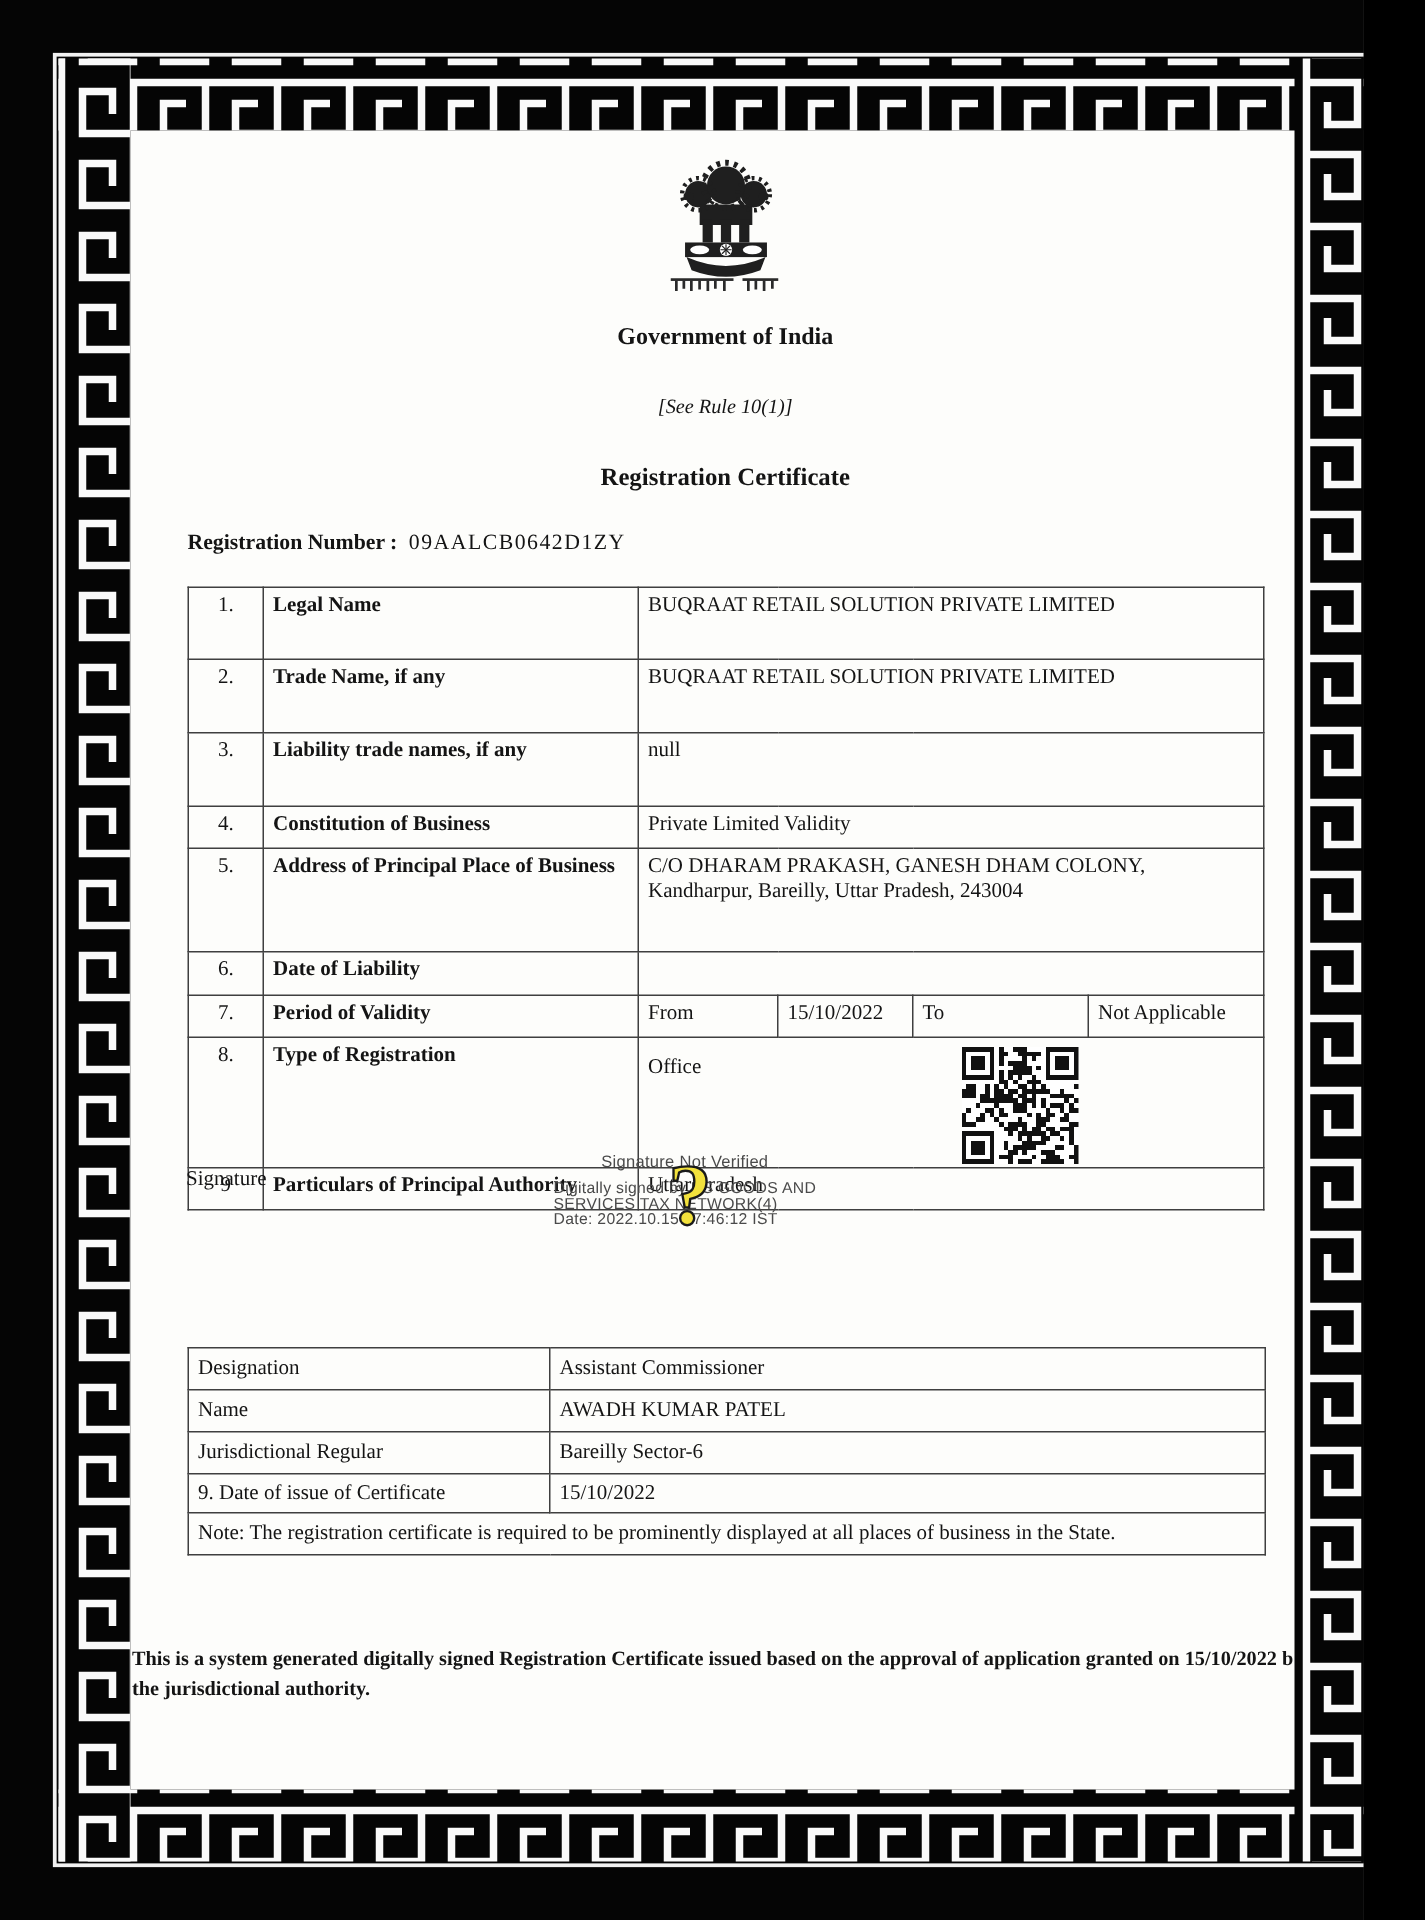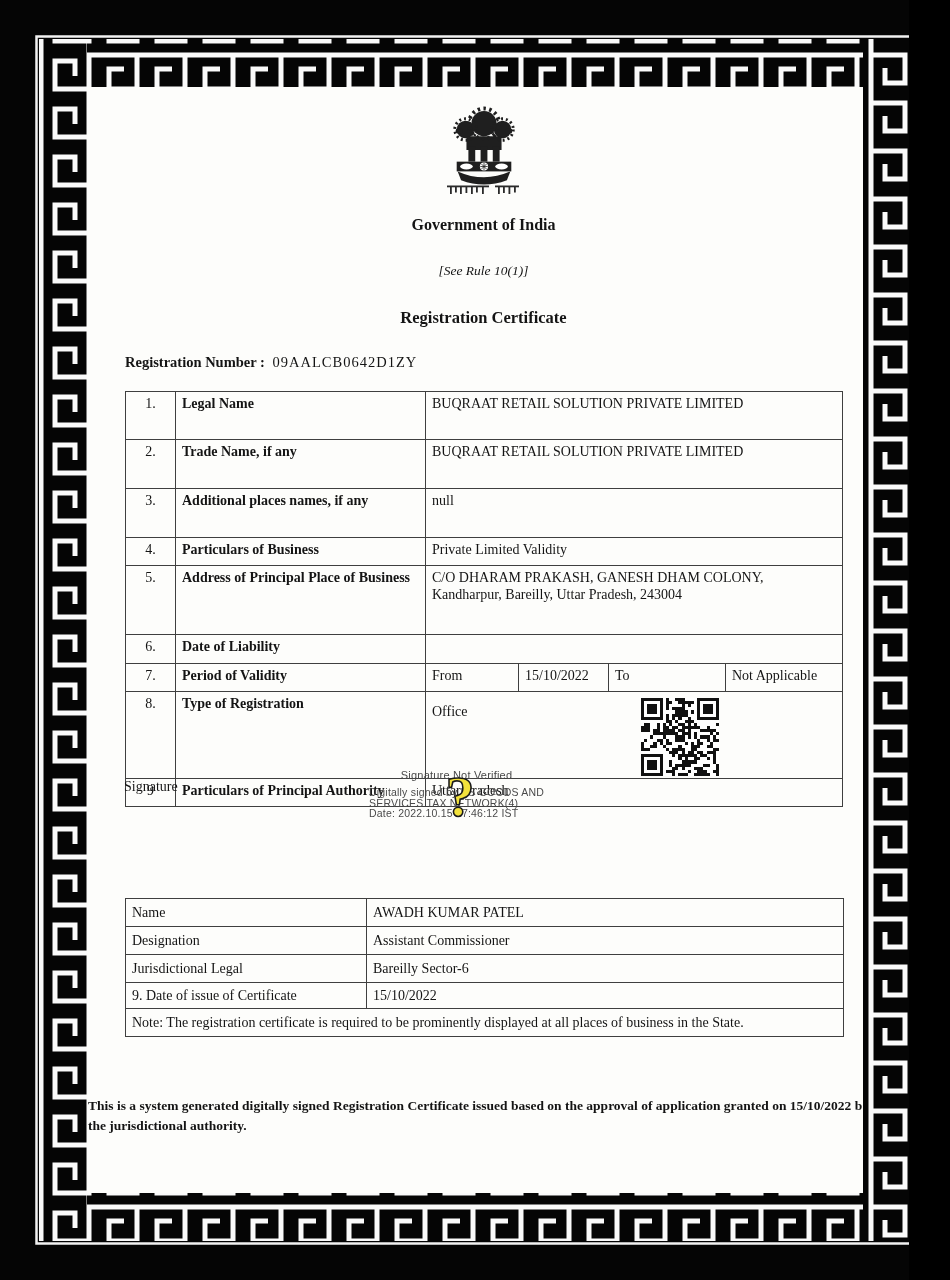--- a/index.html
+++ b/index.html
@@ -139,26 +139,26 @@
         <td class="lbl">Legal Name</td>
         <td colspan="4">BUQRAAT RETAIL SOLUTION PRIVATE LIMITED</td>
       </tr>
       <tr style="height:49px">
         <td class="sno">2.</td>
         <td class="lbl">Trade Name, if any</td>
         <td colspan="4">BUQRAAT RETAIL SOLUTION PRIVATE LIMITED</td>
       </tr>
       <tr style="height:49px">
         <td class="sno">3.</td>
-        <td class="lbl">Additional places names, if any</td>
+        <td class="lbl">Liability trade names, if any</td>
         <td colspan="4">null</td>
       </tr>
       <tr style="height:28px">
         <td class="sno">4.</td>
-        <td class="lbl">Particulars of Business</td>
+        <td class="lbl">Constitution of Business</td>
         <td colspan="4">Private Limited Validity</td>
       </tr>
       <tr style="height:69px">
         <td class="sno">5.</td>
         <td class="lbl">Address of Principal Place of Business</td>
         <td colspan="4" class="addr"><span>C/O DHARAM PRAKASH, GANESH DHAM COLONY, Kandharpur, Bareilly, Uttar Pradesh, 243004</span></td>
       </tr>
       <tr style="height:29px">
         <td class="sno">6.</td>
         <td class="lbl">Date of Liability</td>
@@ -434,29 +434,29 @@
       <text id="qmark-text" x="23" y="49" text-anchor="middle" font-family="Liberation Serif, serif" font-size="58" font-weight="bold" stroke="#1a1a1a" stroke-width="1.6" fill="#f2e13c">?</text>
     </svg>
 
     <table class="off-tbl">
       <colgroup>
           <col style="width:241px">
           <col style="width:477px">
         </colgroup>
       <tbody>
           <tr style="height:28px">
+        <td>Designation</td>
+        <td>Assistant Commissioner</td>
+      </tr>
+      <tr style="height:28px">
         <td>Name</td>
         <td>AWADH KUMAR PATEL</td>
       </tr>
       <tr style="height:28px">
-        <td>Designation</td>
-        <td>Assistant Commissioner</td>
-      </tr>
-      <tr style="height:28px">
-        <td>Jurisdictional Legal</td>
+        <td>Jurisdictional Regular</td>
         <td>Bareilly Sector-6</td>
       </tr>
       <tr style="height:26px">
         <td>9. Date of issue of Certificate</td>
         <td>15/10/2022</td>
       </tr>
       <tr style="height:28px">
         <td colspan="2">Note: The registration certificate is required to be prominently displayed at all places of business in the State.</td>
       </tr>
     </tbody>

